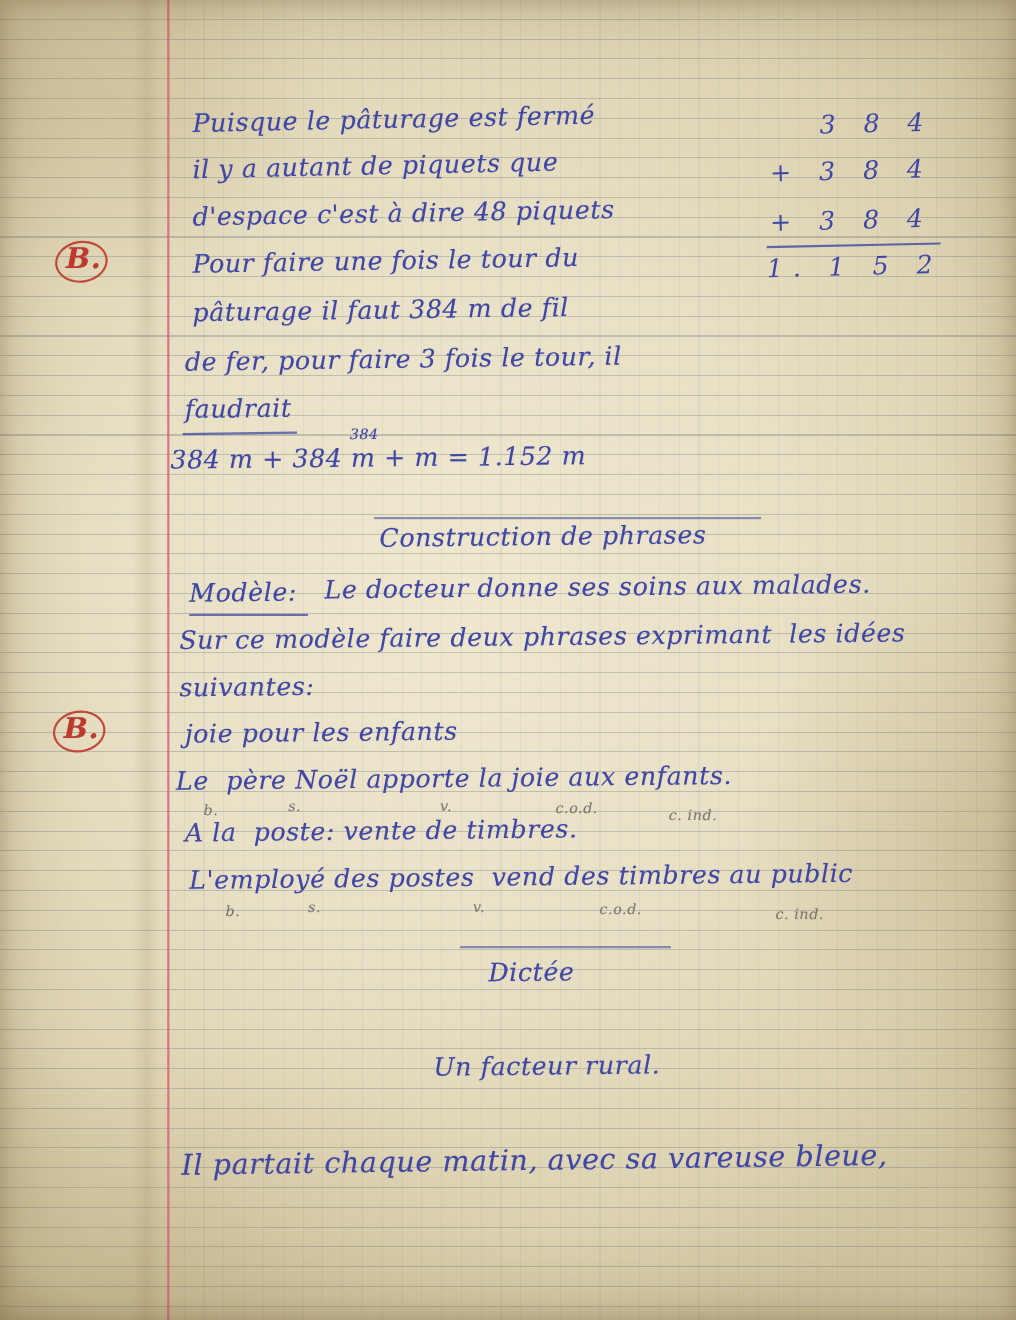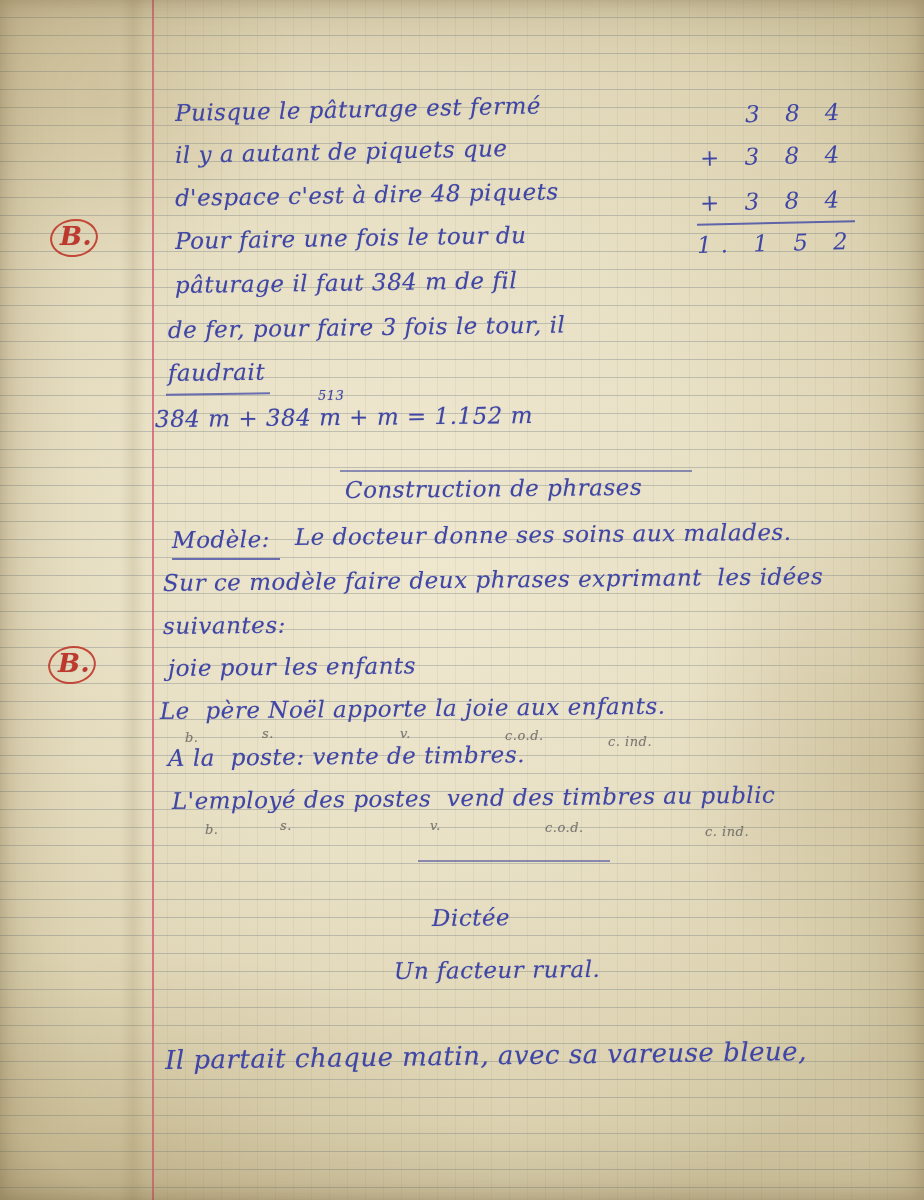--- a/index.html
+++ b/index.html
@@ -189,21 +189,21 @@
 
   <div class="red-circle" style="left:50px; top:219px;"></div>
   <div class="hw ink-red sz-lg" style="left:60px; top:221px;">B.</div>
 
   <div class="hw ink-blue sz-md" style="left:175px; top:228px; transform: rotate(-1.0deg);">Pour faire une fois le tour du</div>
   <div class="hw ink-blue sz-md" style="left:175px; top:272px; transform: rotate(-0.8deg);">pâturage il faut 384 m de fil</div>
   <div class="hw ink-blue sz-md" style="left:168px; top:317px; transform: rotate(-0.8deg);">de fer, pour faire 3 fois le tour, il</div>
   <div class="hw ink-blue sz-md" style="left:168px; top:360px; transform: rotate(-0.8deg);">faudrait</div>
   <div class="underline-hw" style="left:166px; top:393px; width:104px; transform: rotate(-0.8deg);"></div>
 
-  <div class="hw ink-blue sz-xs" style="left:318px; top:388px;">513</div>
+  <div class="hw ink-blue sz-xs" style="left:318px; top:388px;">384</div>
   <div class="hw ink-blue sz-md" style="left:155px; top:406px; transform: rotate(-0.6deg);">384 m + 384 m + m = 1.152 m</div>
 
   <div class="rule-hw" style="left:340px; top:470px; width:352px;"></div>
   <div class="hw ink-blue sz-md" style="left:345px; top:477px; transform: rotate(-0.6deg);">Construction de phrases</div>
 
   <div class="hw ink-blue sz-md" style="left:172px; top:527px; transform: rotate(-0.6deg);">Modèle:</div>
   <div class="underline-hw" style="left:172px; top:558px; width:108px;"></div>
   <div class="hw ink-blue sz-md" style="left:295px; top:524px; transform: rotate(-0.6deg);">Le docteur donne ses soins aux malades.</div>
 
   <div class="hw ink-blue sz-md" style="left:163px; top:570px; transform: rotate(-0.6deg);">Sur ce modèle faire deux phrases exprimant  les idées</div>
@@ -222,20 +222,20 @@
 
   <div class="hw ink-blue sz-md" style="left:168px; top:745px; transform: rotate(-0.6deg);">A la  poste: vente de timbres.</div>
   <div class="hw ink-blue sz-md" style="left:172px; top:788px; transform: rotate(-0.6deg);">L'employé des postes  vend des timbres au public</div>
   <div class="hw ink-pencil sz-xs" style="left:205px; top:822px;">b.</div>
   <div class="hw ink-pencil sz-xs" style="left:280px; top:818px;">s.</div>
   <div class="hw ink-pencil sz-xs" style="left:430px; top:818px;">v.</div>
   <div class="hw ink-pencil sz-xs" style="left:545px; top:820px;">c.o.d.</div>
   <div class="hw ink-pencil sz-xs" style="left:705px; top:824px;">c. ind.</div>
 
   <div class="rule-hw" style="left:418px; top:860px; width:192px;"></div>
-  <div class="hw ink-blue sz-md" style="left:432px; top:872px; transform: rotate(-0.6deg); margin-top: 33px;">Dictée</div>
+  <div class="hw ink-blue sz-md" style="left:444px; top:872px; transform: rotate(-0.6deg);">Dictée</div>
 
   <div class="hw ink-blue sz-md" style="left:394px; top:958px; transform: rotate(-0.6deg);">Un facteur rural.</div>
 
   <div class="hw ink-blue sz-lg" style="left:165px; top:1045px; transform: rotate(-0.8deg);">Il partait chaque matin, avec sa vareuse bleue,</div>
 
   <div class="edge-shadow"></div>
 </div>
 
 </body></html>

